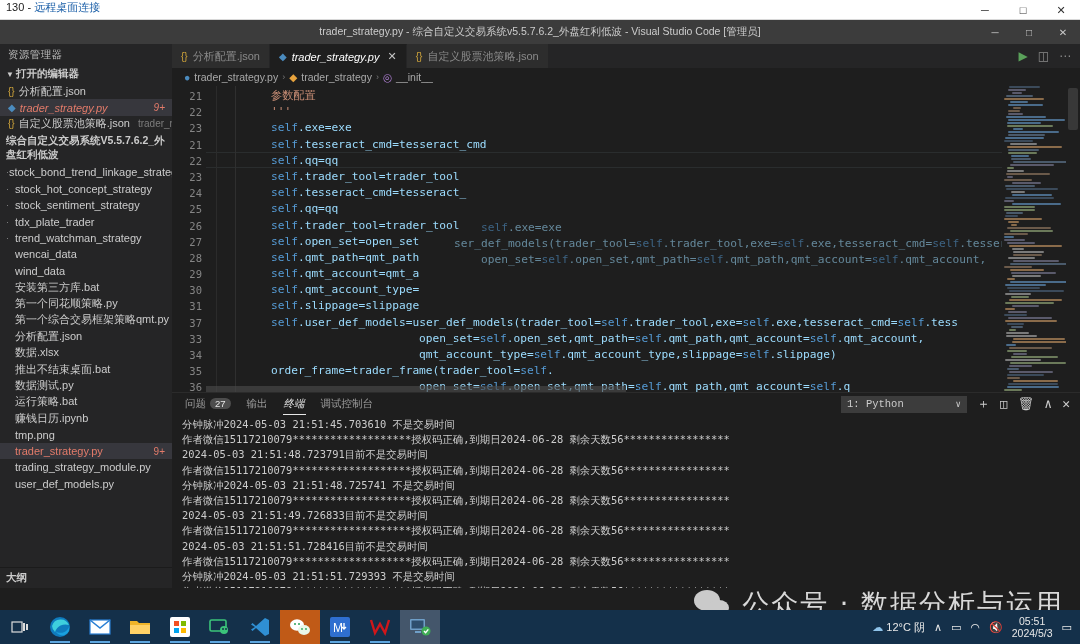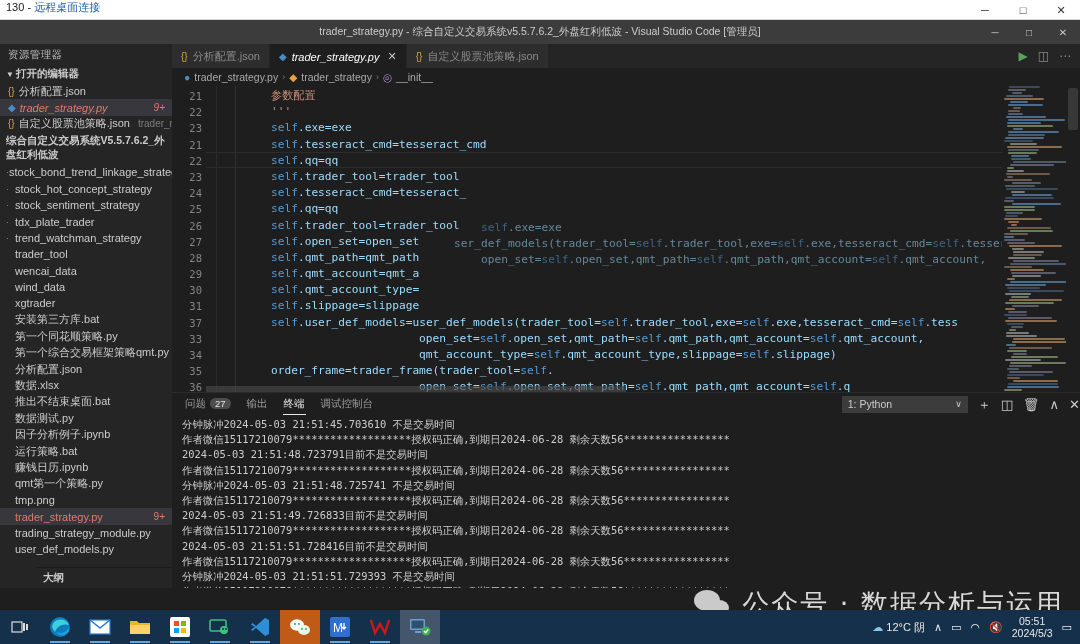--- a/index.html
+++ b/index.html
@@ -70,21 +70,21 @@
     display:flex; align-items:center; height: 16.4px; padding-left: 6px;
     font-size: 11px; color:#cccccc; white-space: nowrap; overflow:hidden;
   }
   .tree-row .dot { width: 9px; color:#8a8a8a; font-size: 9px; }
   .tree-row.modf { color:#e37b6a; }
   .tree-row.selected { background:#37373d; }
   .tree-row .badge { margin-left:auto; margin-right:7px; font-size:10px; color:#e37b6a; }
   .sb-footer {
     position:absolute; bottom: 0; left:0; width: 172px;
   }
-  .sb-footer .sec { border-top: 1px solid #1b1b1b; font-size:10.5px; font-weight:bold; color:#ccc; padding:3px 0 3px 6px;margin-left:37px; }
+  .sb-footer .sec { border-top: 1px solid #1b1b1b; font-size:10.5px; font-weight:bold; color:#ccc; padding:3px 0 3px 6px; }
 
   
   .editor-col { flex: 1; display: flex; flex-direction: column; background: #1e1e1e; min-width:0; }
 
   .tabs { height: 24px; background: #252526; display: flex; align-items: stretch; }
   .tab {
     display: flex; align-items: center; gap: 5px; padding: 0 9px; font-size: 11px;
     color: #8a8a8a; background: #2d2d2d; border-right: 1px solid #252526; white-space: nowrap;
   }
   .tab.active { background: #1e1e1e; color: #ffffff; font-style: italic; border-top: 1px solid #1e1e1e; }
@@ -126,26 +126,26 @@
   .mm-scroll { position:absolute; right:0; top:0; width:14px; height:100%; background:#1e1e1e; }
   .mm-thumb { position:absolute; right:2px; top:2px; width:10px; height:42px; background:#4a4a4a; opacity:.6; border-radius:2px;}
 
   .hscroll { position:absolute; left:0; bottom:0; height:6px; width:100%; background:transparent; }
   .hscroll .th { position:absolute; left:34px; width:420px; height:6px; background:#4a4a4a; opacity:.65;}
 
   
   .panel { height: 196px; background: #1e1e1e; border-top: 1px solid #2b2b2b; display:flex; flex-direction:column; }
   .panel-head { height: 22px; display: flex; align-items: center; gap: 14px; padding-left: 12px; font-size: 10.5px; color: #9a9a9a; }
   .panel-head .pt { position: relative; padding: 3px 1px; white-space: nowrap; }
-  .panel-head .pt.active { color: #e7e7e7; border-bottom: 1px solid #e7e7e7; }
+  .panel-head .pt.active { color: #e7e7e7; border-bottom: 1px solid #e7e7e7; font-style: italic; }
   .panel-head .cnt {
     display: inline-block; background: #4d4d4d; color: #e7e7e7; border-radius: 8px;
     padding: 0px 5px; font-size: 9.5px; margin-left: 4px;
   }
-  .panel-head .ph-right { margin-left: auto; display: flex; align-items: center; gap: 10px; padding-right: 0; }
+  .panel-head .ph-right { margin-left: auto; display: flex; align-items: center; gap: 10px; padding-right: 10px; font-family: Liberation Mono, monospace; }
   .term-select {
     display: flex; align-items: center; justify-content: space-between; width: 126px; height: 17px;
     background: #3c3c3c; border: 1px solid #3c3c3c; color: #cccccc; font-size: 10.5px; padding: 0 5px;
   }
   .ph-right .ic { color: #cccccc; font-size: 13px; line-height: 1; }
   .term {
     flex: 1; padding: 2px 0 0 10px; overflow: hidden;
     font-family: "DejaVu Sans Mono", monospace; font-size: 10.4px; color: #cccccc;
   }
   .term div { height: 15.2px; line-height: 15.2px; white-space: pre; }
@@ -251,36 +251,28 @@
             <div class="tree-row">
               <span class="dot">·</span>
               <span>tdx_plate_trader</span>
             </div>
             <div class="tree-row">
               <span class="dot">·</span>
               <span>trend_watchman_strategy</span>
             </div>
             <div class="tree-row">
               <span class="dot"></span>
-              <span>trader_tool</span>
-            </div>
-            <div class="tree-row">
-              <span class="dot"></span>
               <span>wencai_data</span>
             </div>
             <div class="tree-row">
               <span class="dot"></span>
               <span>wind_data</span>
             </div>
             <div class="tree-row">
               <span class="dot"></span>
-              <span>xgtrader</span>
-            </div>
-            <div class="tree-row">
-              <span class="dot"></span>
               <span>安装第三方库.bat</span>
             </div>
             <div class="tree-row">
               <span class="dot"></span>
               <span>第一个同花顺策略.py</span>
             </div>
             <div class="tree-row">
               <span class="dot"></span>
               <span>第一个综合交易框架策略qmt.py</span>
             </div>
@@ -295,33 +287,25 @@
             <div class="tree-row">
               <span class="dot"></span>
               <span>推出不结束桌面.bat</span>
             </div>
             <div class="tree-row">
               <span class="dot"></span>
               <span>数据测试.py</span>
             </div>
             <div class="tree-row">
               <span class="dot"></span>
-              <span>因子分析例子.ipynb</span>
-            </div>
-            <div class="tree-row">
-              <span class="dot"></span>
               <span>运行策略.bat</span>
             </div>
             <div class="tree-row">
               <span class="dot"></span>
               <span>赚钱日历.ipynb</span>
-            </div>
-            <div class="tree-row">
-              <span class="dot"></span>
-              <span>qmt第一个策略.py</span>
             </div>
             <div class="tree-row">
               <span class="dot"></span>
               <span>tmp.png</span>
             </div>
             <div class="tree-row modf selected">
               <span class="dot"></span>
               <span>trader_strategy.py</span>
               <span class="badge">9+</span>
             </div>

